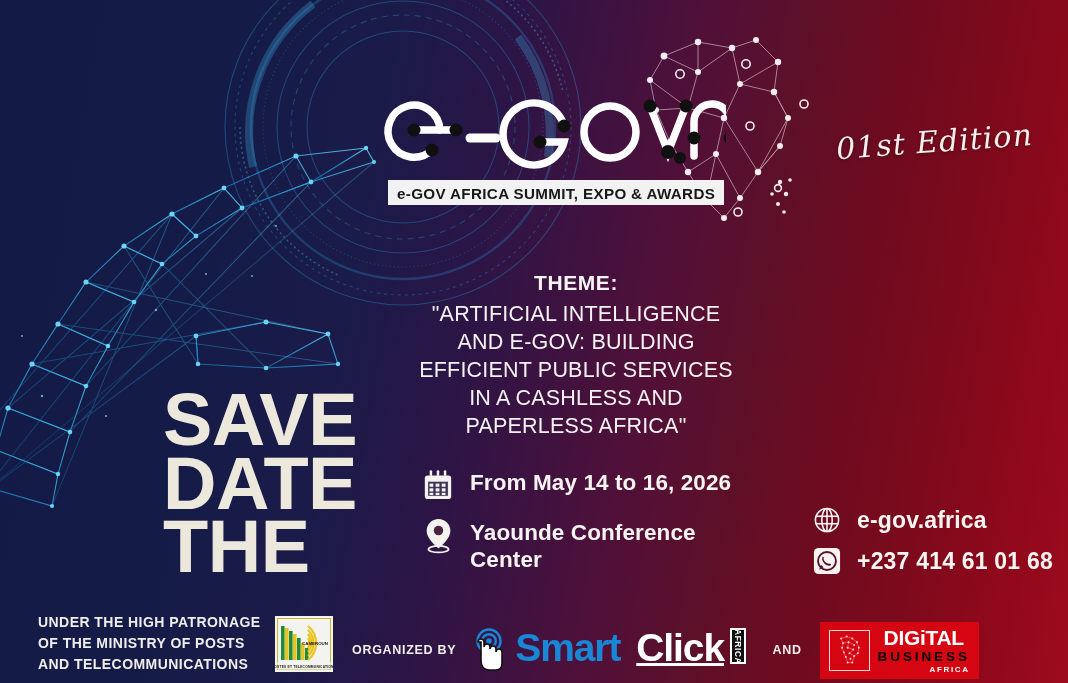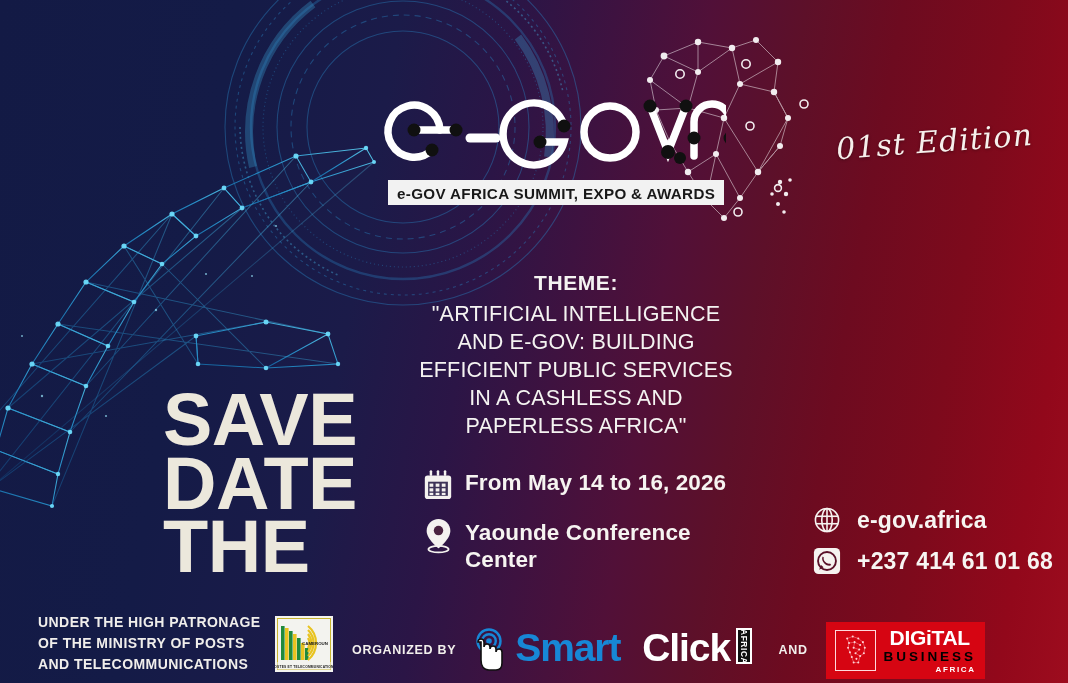--- a/index.html
+++ b/index.html
@@ -84,21 +84,21 @@
     color:#ece8dc;
     font-size:74px;
     font-weight:800;
     line-height:.86;
     letter-spacing:-.5px;
   }
   .save-date div { white-space:nowrap; }
 
   
   .info-list { position:absolute; left:420px; top:466px; width:346px; }
-  .info-row { display:flex; align-items:flex-start; gap:9px; margin-bottom:12px; }
+  .info-row { display:flex; align-items:flex-start; gap:14px; margin-bottom:12px; }
   .info-ico { flex:0 0 auto; width:36px; height:38px; display:flex; align-items:center; justify-content:center; }
   .info-txt {
     color:#f6f4f1; font-size:22.5px; font-weight:700;
     line-height:1.18; letter-spacing:.1px; padding-top:4px;
   }
 
   
   .contact { position:absolute; left:812px; top:505px; }
   .contact-row { display:flex; align-items:center; gap:15px; margin-bottom:11px; }
   .contact-ico { flex:0 0 auto; width:30px; height:30px; display:flex; align-items:center; justify-content:center; }
@@ -112,21 +112,21 @@
   }
   .ministry-logo { width:58px; height:56px; flex:0 0 auto; }
 
   .organizers { position:absolute; left:352px; top:622px; display:flex; align-items:center; gap:12px; }
   .org-label  { color:#f2efec; font-size:12.5px; font-weight:700; letter-spacing:.7px; }
   .and-label  { color:#f2efec; font-size:12.5px; font-weight:700; letter-spacing:.7px; margin:0 6px 0 14px; }
 
   .smartclick { display:flex; align-items:flex-start; gap:5px; }
   .sc-cursor  { width:42px; height:44px; }
   .sc-smart   { color:#1787d6; font-size:39px; font-weight:800; letter-spacing:-1.1px; line-height:1; }
-  .sc-click   { color:#ffffff; font-size:39px; font-weight:800; letter-spacing:-1.1px; line-height:1; margin-left:17px; }
+  .sc-click   { color:#ffffff; font-size:39px; font-weight:800; letter-spacing:-1.1px; line-height:1; margin-left:11px;text-decoration:underline; }
   .sc-africa  {
     background:#101010; color:#ffffff;
     font-size:8.4px; font-weight:800; letter-spacing:.6px;
     padding:4px 2px; margin-left:1px;
     writing-mode:vertical-rl; text-orientation:mixed;
     border:2px solid #ffffff; line-height:1;
     height:36px; display:flex; align-items:center; justify-content:center;
   }
 
   .dba { background:#d60512; padding:5px 9px; display:flex; align-items:center; gap:8px; }

